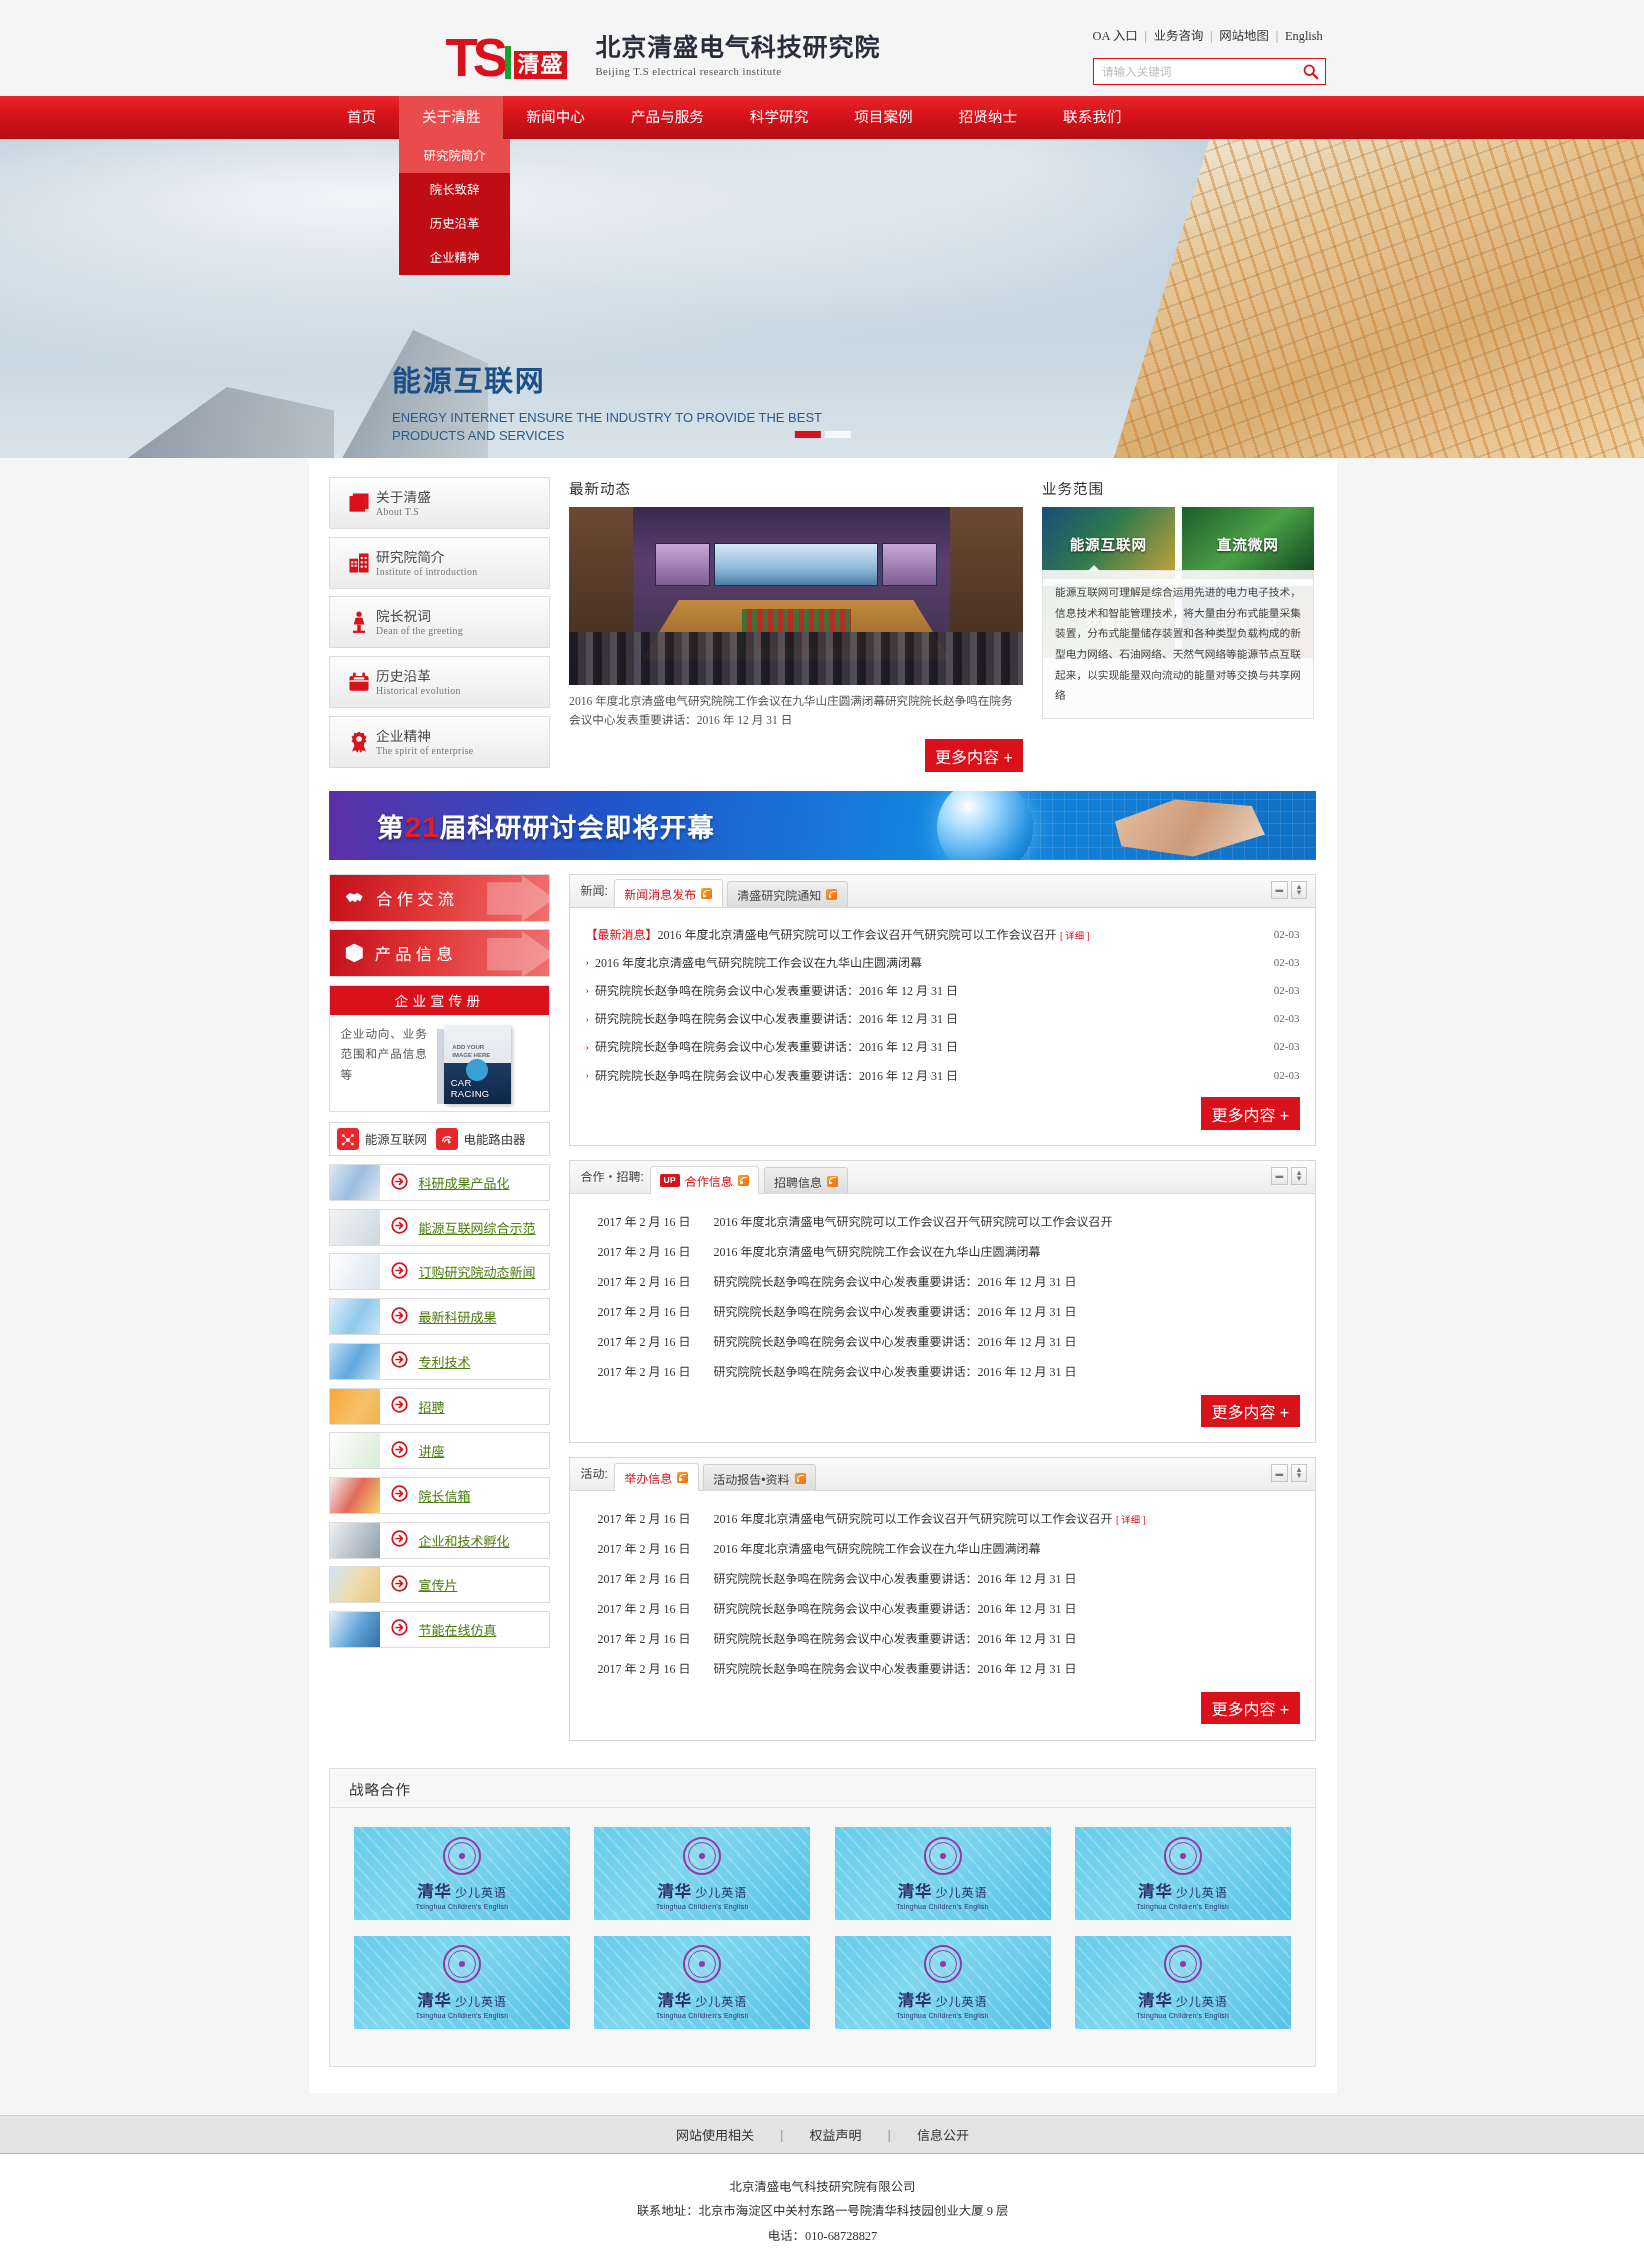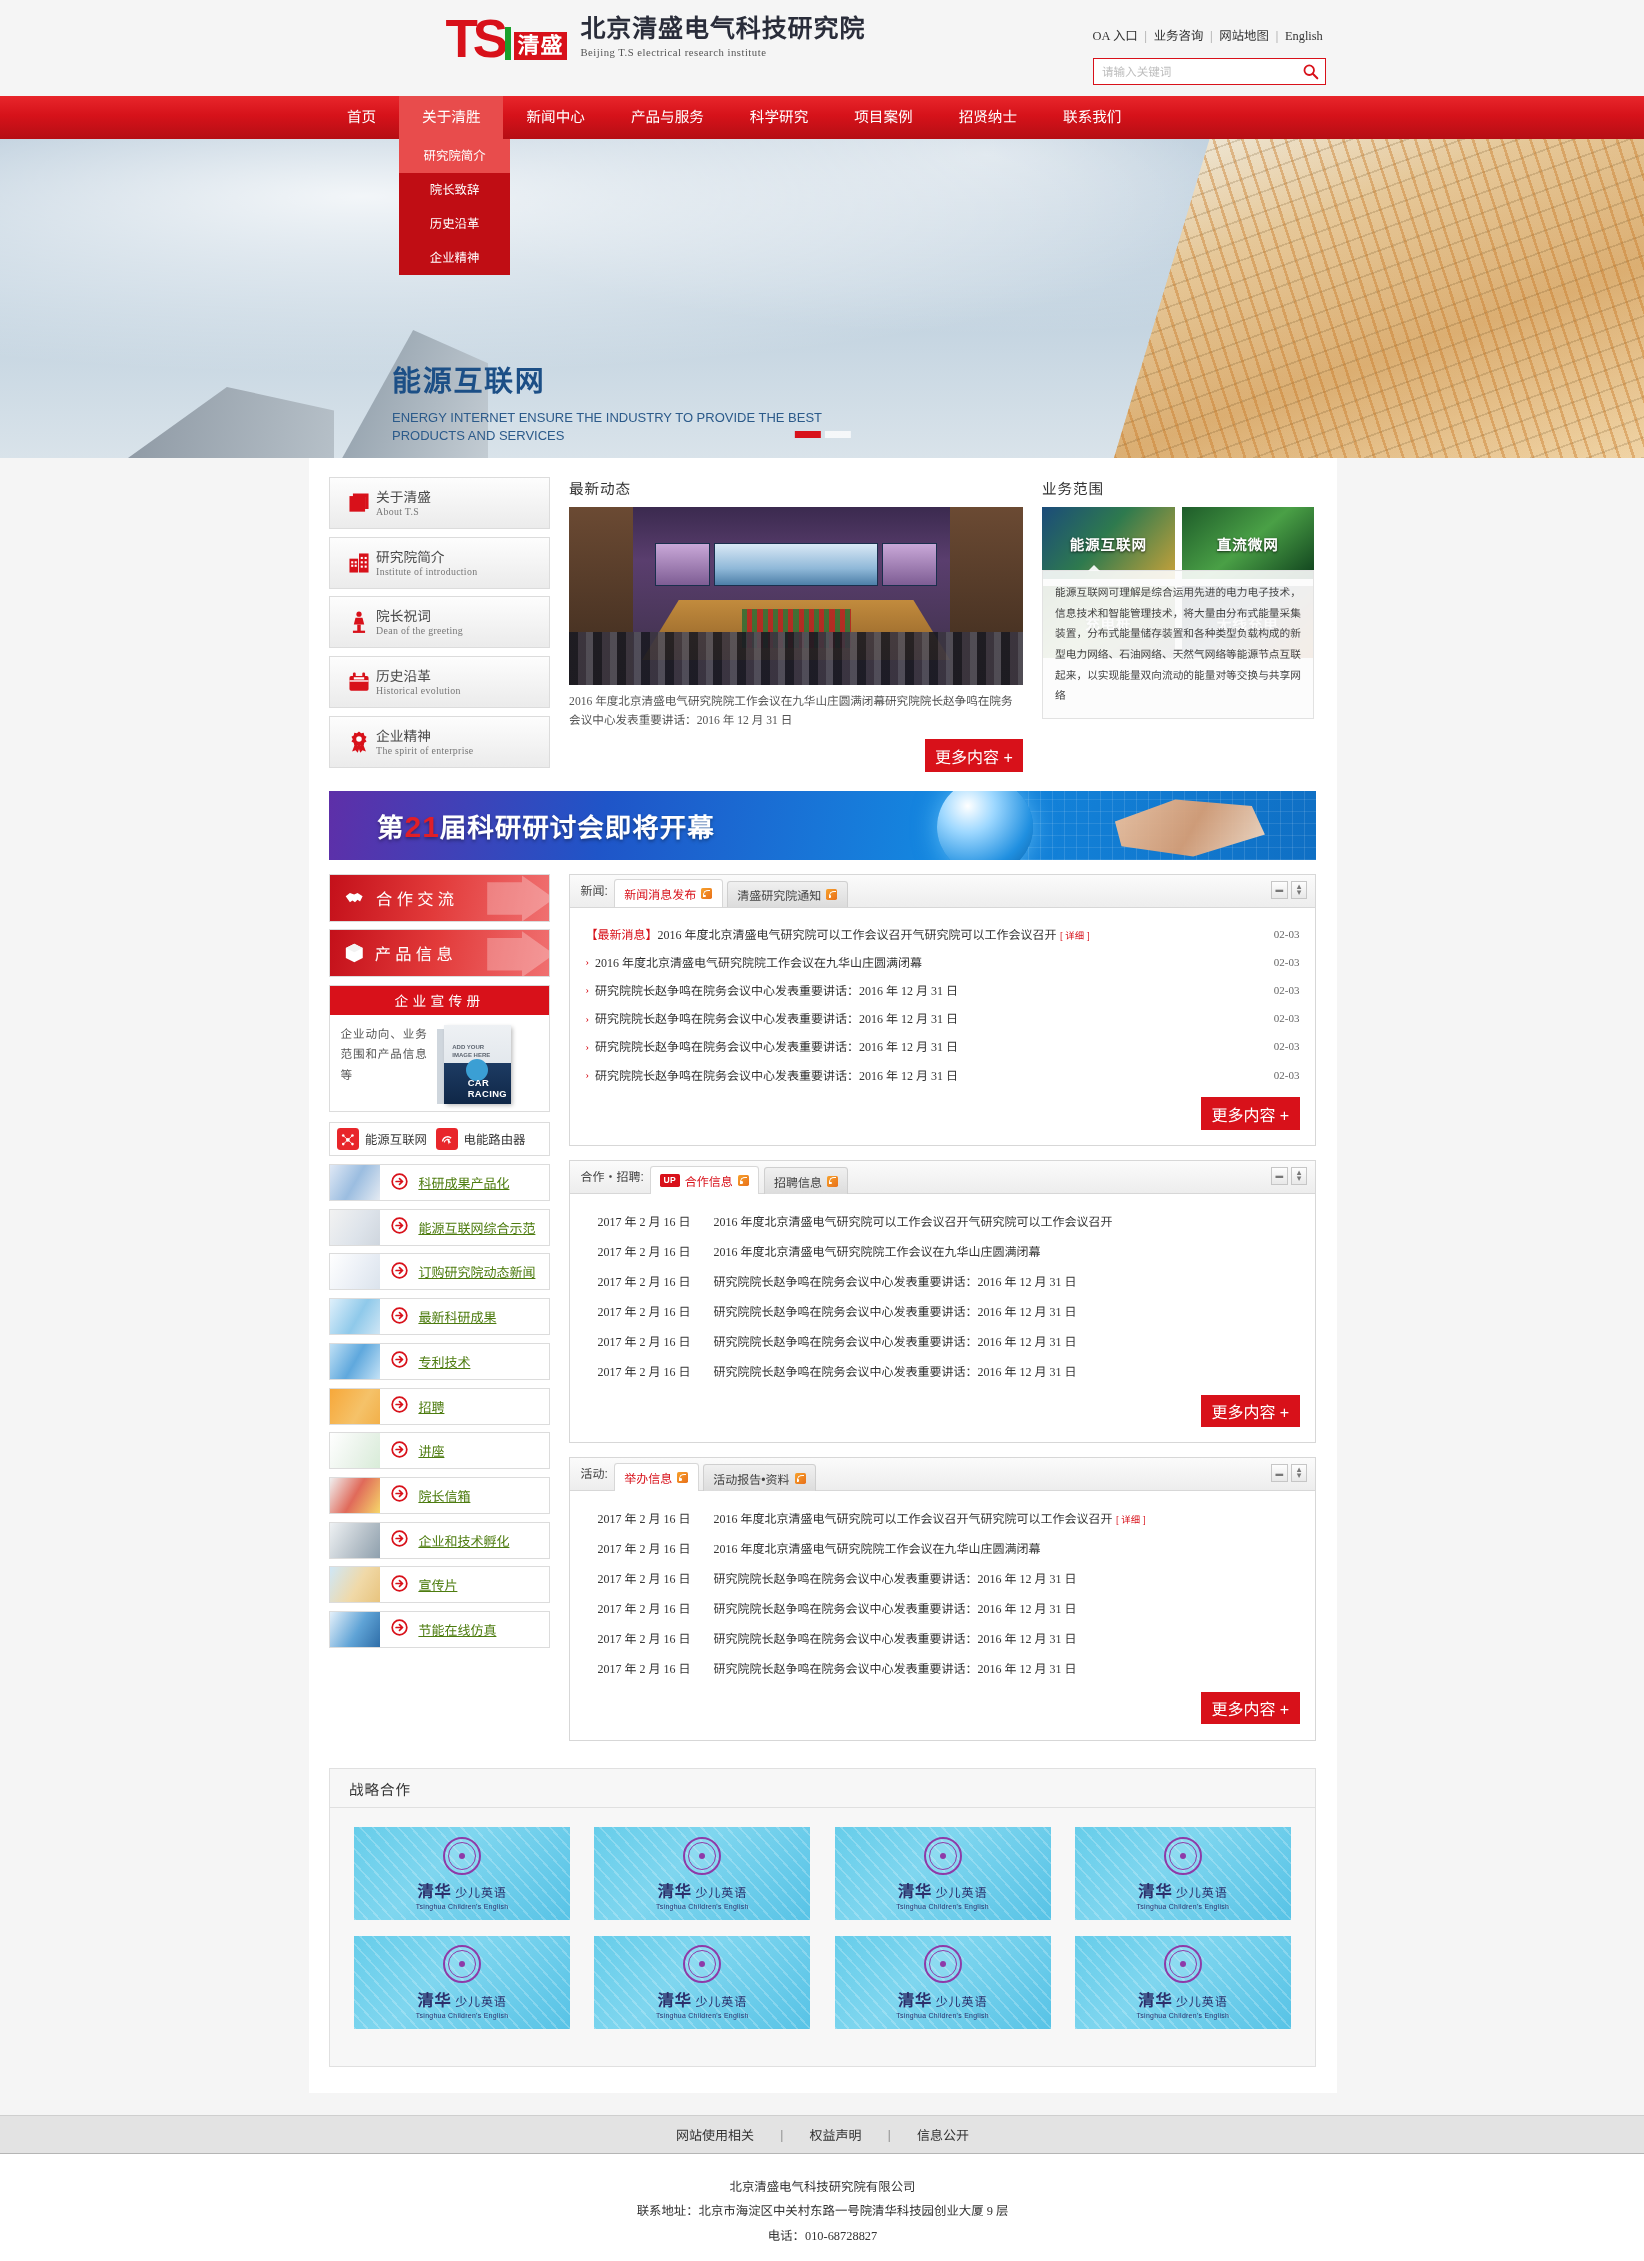--- a/index.html
+++ b/index.html
@@ -7,21 +7,21 @@
     width: 1645px;
     background: #ffffff;
     font-family: "Liberation Sans", "DejaVu Sans", sans-serif;
     color: #333;
   }
   .page { width: 1645px; position: relative; }
 
   
   .topbar { height: 96px; background: #f5f5f5; position: relative; }
   .topbar-inner { width: 1028px; margin: 0 auto; height: 96px; position: relative; }
-  .logo-wrap { position: absolute; left: 137px; top: 12px; display: flex; align-items: center; }
+  .logo-wrap { position: absolute; left: 137px; top: 31px; display: flex; align-items: center; gap: 15px; }
   .logo-mark { display: flex; align-items: flex-end; height: 48px; }
   .logo-t {
     font-size: 53px; font-weight: bold; color: #d8111a;
     font-family: "Liberation Sans", sans-serif; letter-spacing: -5.1px;
     line-height: 0.82;
   }
   .logo-cn-badge {
     background: #d8111a; color: #fff; font-size: 22px; font-weight: bold;
     padding: 1.7px 3.4px; margin-left: 1.7px; line-height: 1.1;
     letter-spacing: 0.9px;
@@ -261,21 +261,21 @@
   .brochure-tx { font-size: 11.6px; color: #555; line-height: 1.75; width: 93px;
     font-family: "Liberation Serif", serif; letter-spacing: 0.9px; }
   .bk { width: 82px; height: 79px; position: relative; margin-left: 3.4px; }
   .bk .cover {
     position: absolute; left: 6.9px; top: 0; width: 67px; height: 79px;
     background: linear-gradient(180deg,#eef1f4 0%, #e3e8ed 48%, #1d3b63 48%, #0f2747 100%);
     box-shadow: 1.7px 1.7px 4.3px rgba(0,0,0,.28);
   }
   .bk .cover .addtx { position:absolute; top: 19px; left: 8.6px; font-size: 6px; color:#5d6570; line-height:1.3; font-weight: bold;}
   .bk .cover .circle { position:absolute; top: 34px; left: 22px; width: 22px; height: 22px; border-radius: 50%; background:#3b9fd4;}
-  .bk .cover .car { position:absolute; bottom: 5.1px; left: 24px; font-size: 9.4px; color:#fff; font-weight:bold; letter-spacing:0.4px;}
+  .bk .cover .car { position:absolute; bottom: 5.1px; left: 7px; font-size: 9.4px; color:#fff; font-weight:normal; letter-spacing:0.4px;}
   .bk .back { position: absolute; left: 0; top: 3.4px; width: 67px; height: 75px; background: #cfd6dd; }
 
   .dual-item {
     border: 0.9px solid #dcdcdc; height: 34px; margin-bottom: 7.7px; display: flex;
     align-items: center; padding: 0 6.9px; cursor: pointer; background:#fff;
   }
   .mini-ico { width: 22px; height: 22px; background: #e8262b; border-radius: 3.4px; flex: none;
     display: flex; align-items:center; justify-content:center; }
   .dual-item .t { font-size: 12.4px; color: #3a3a3a; margin: 0 8.6px 0 6px; }
 

